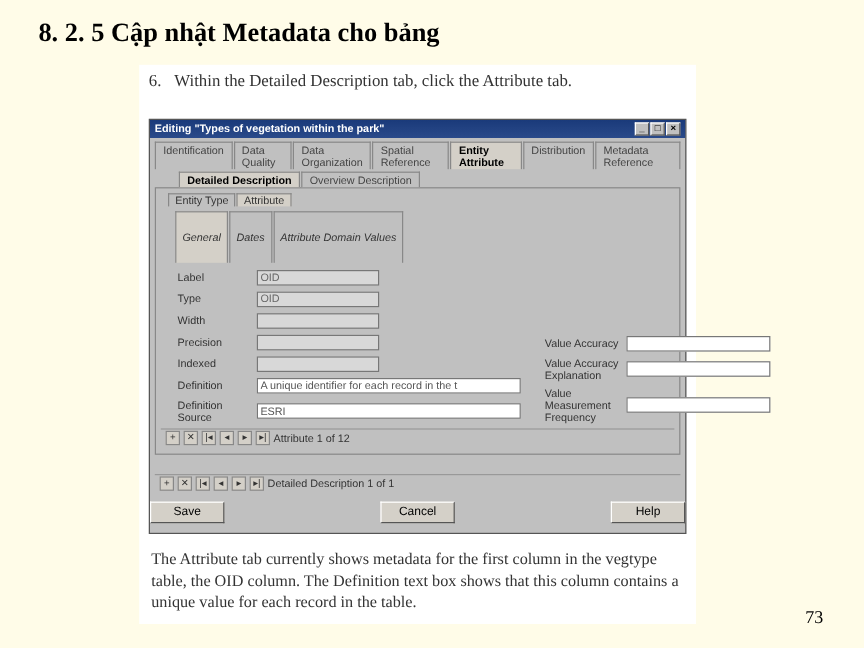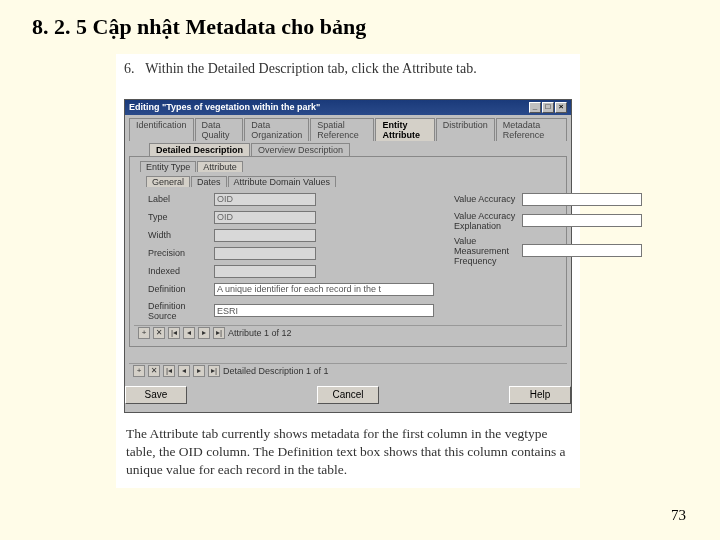--- a/index.html
+++ b/index.html
@@ -77,26 +77,27 @@
   .mini-tab {
     background:#c0c0c0;
     border:1px solid #888; border-bottom:none;
     padding:0 5px; font-size:9px; color:#333;
   }
   .mini-tab.active { background:#d4d0c8; }
   .subtabs3 { display:flex; gap:1px; margin: 0 0 4px 12px; }
   .subtabs3 .mt {
     background:#c0c0c0;
     border:1px solid #888; border-bottom:none;
-    padding:0 5px; font-size:9px; color:#333;
+    padding:16px 5px; font-size:9px; color:#333;font-style:italic;
   }
   .subtabs3 .mt.active { background:#d4d0c8; }
   .form-area {
     display:flex; gap:20px;
     padding: 2px 8px 4px 14px;
+    align-items: flex-end;
   }
   .col { display:flex; flex-direction:column; gap:5px; }
   .frow { display:flex; align-items:center; gap:4px; }
   .flab { width:62px; font-size:9px; color:#333; }
   .flab.r { width:64px; }
   .finput {
     height:13px; background:#fff;
     border:1px solid #777;
     font-size:9px; padding:0 2px;
     color:#555;

